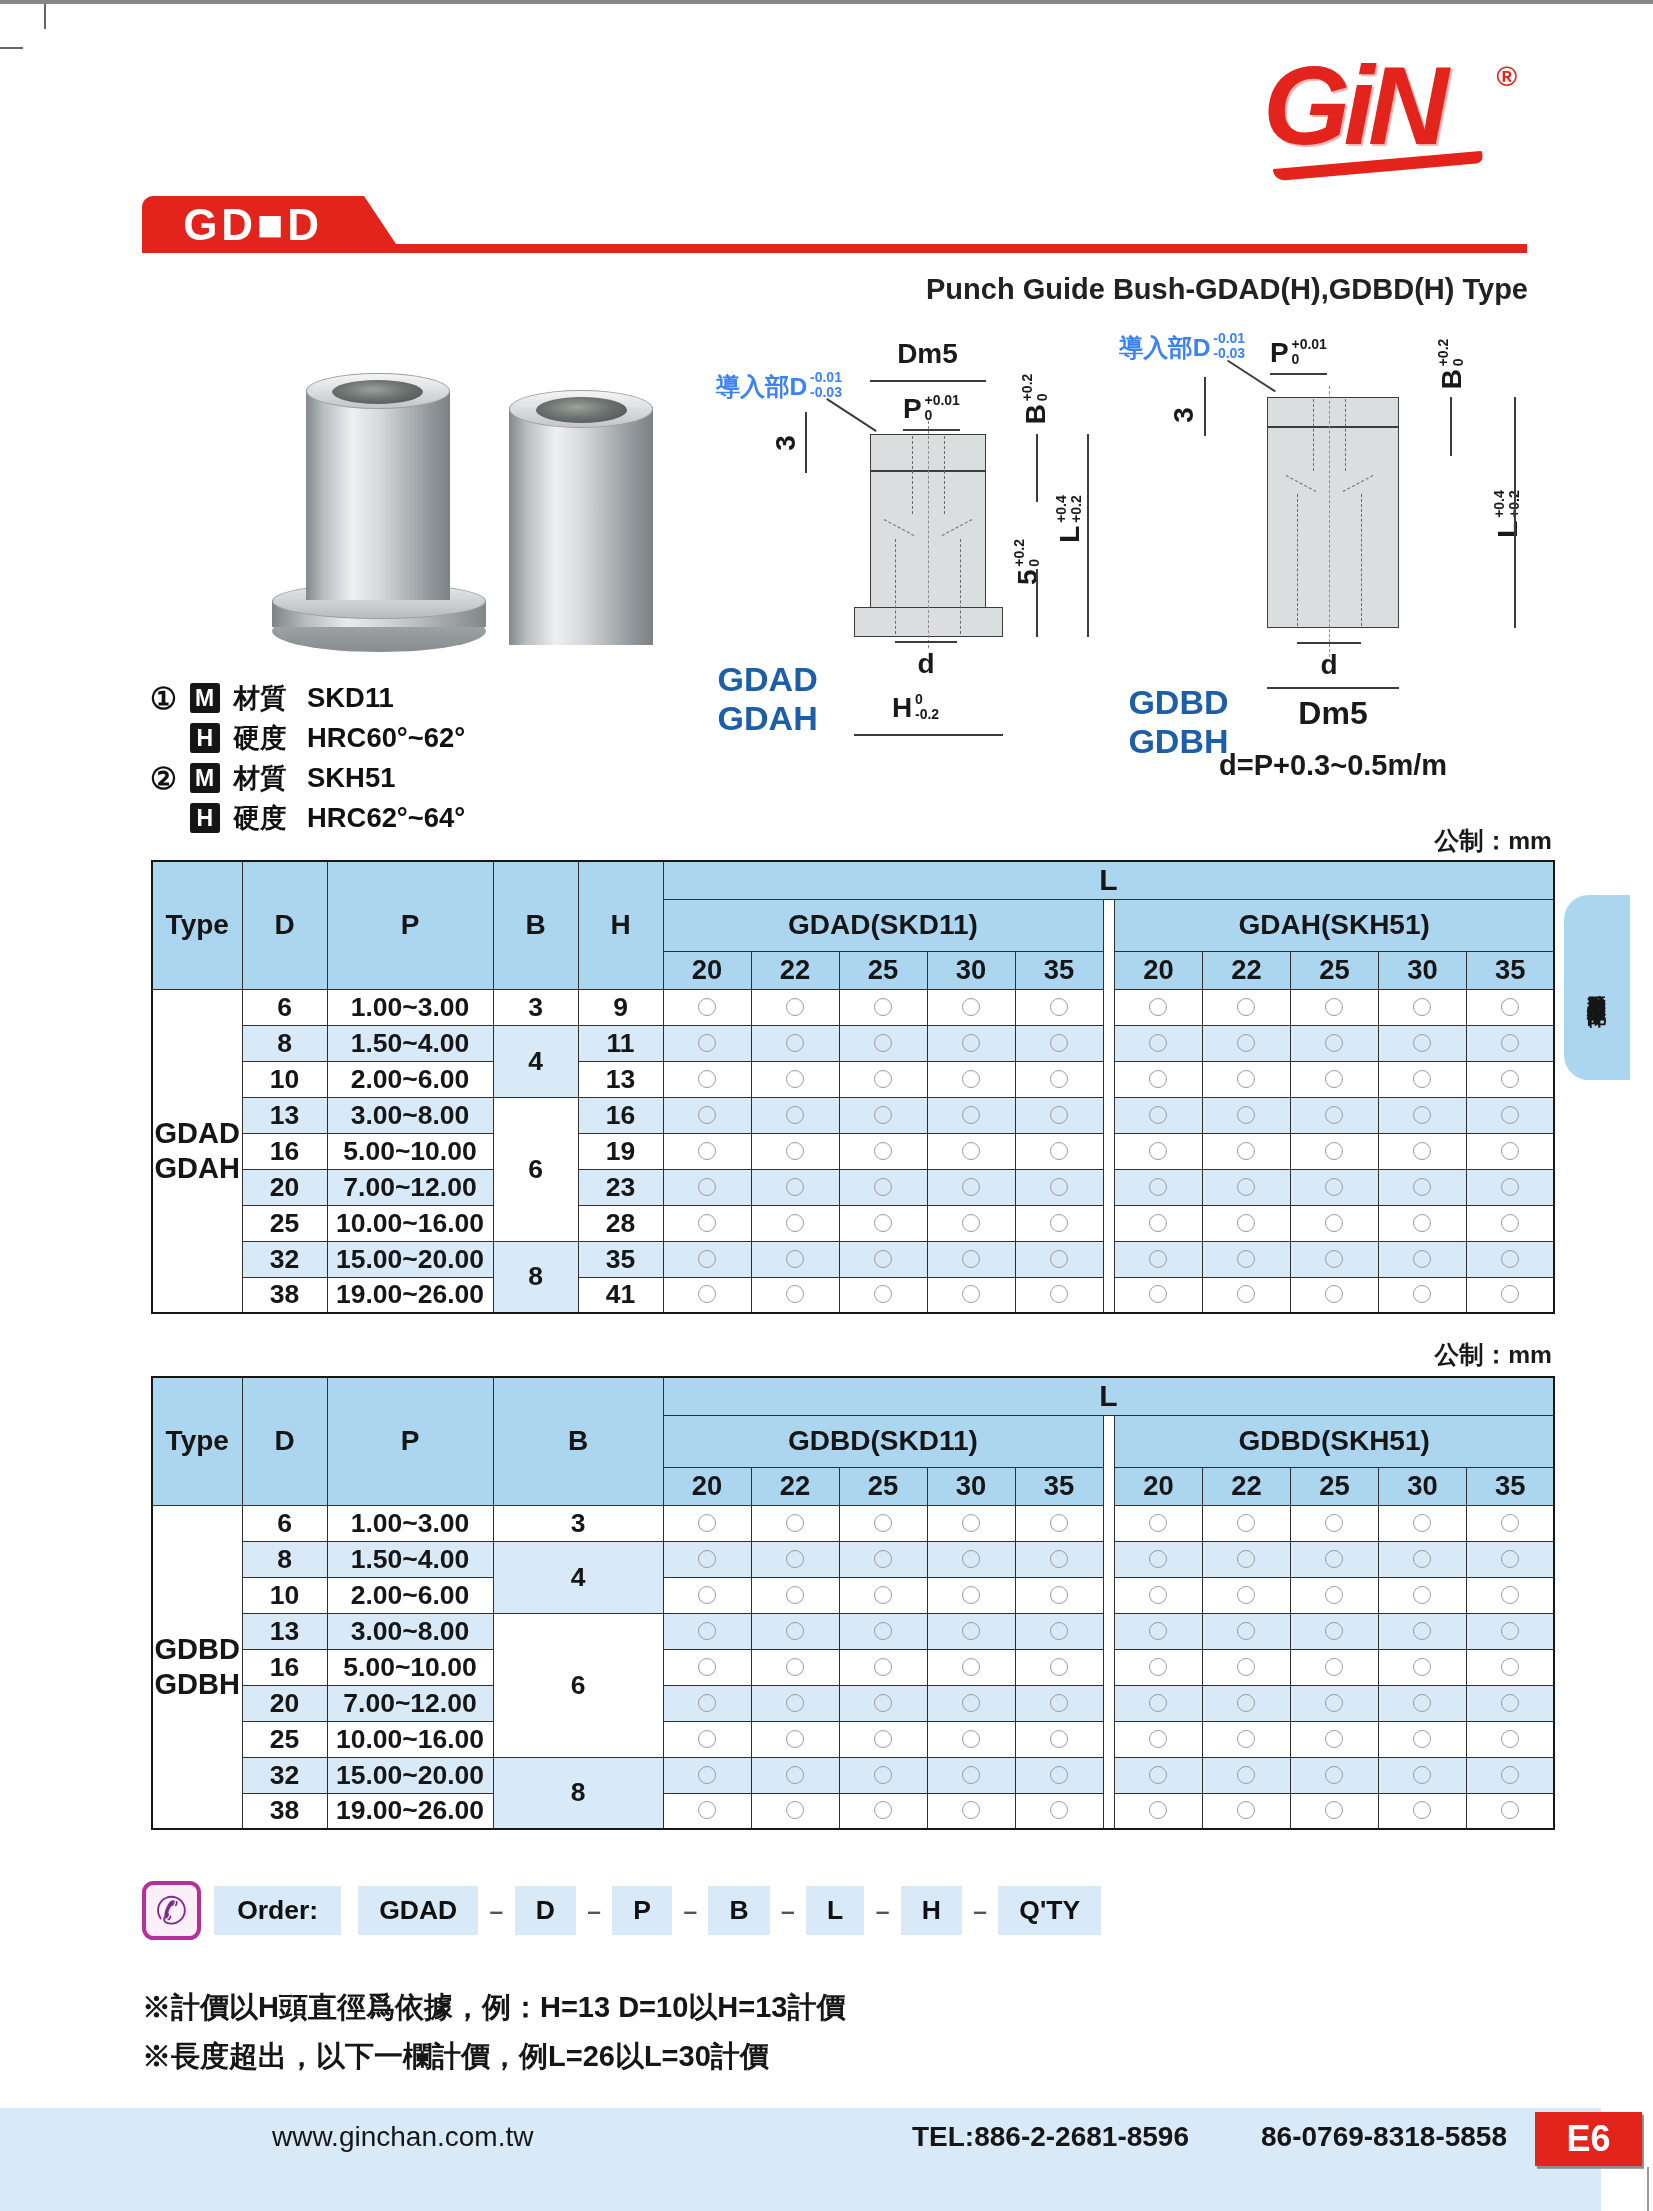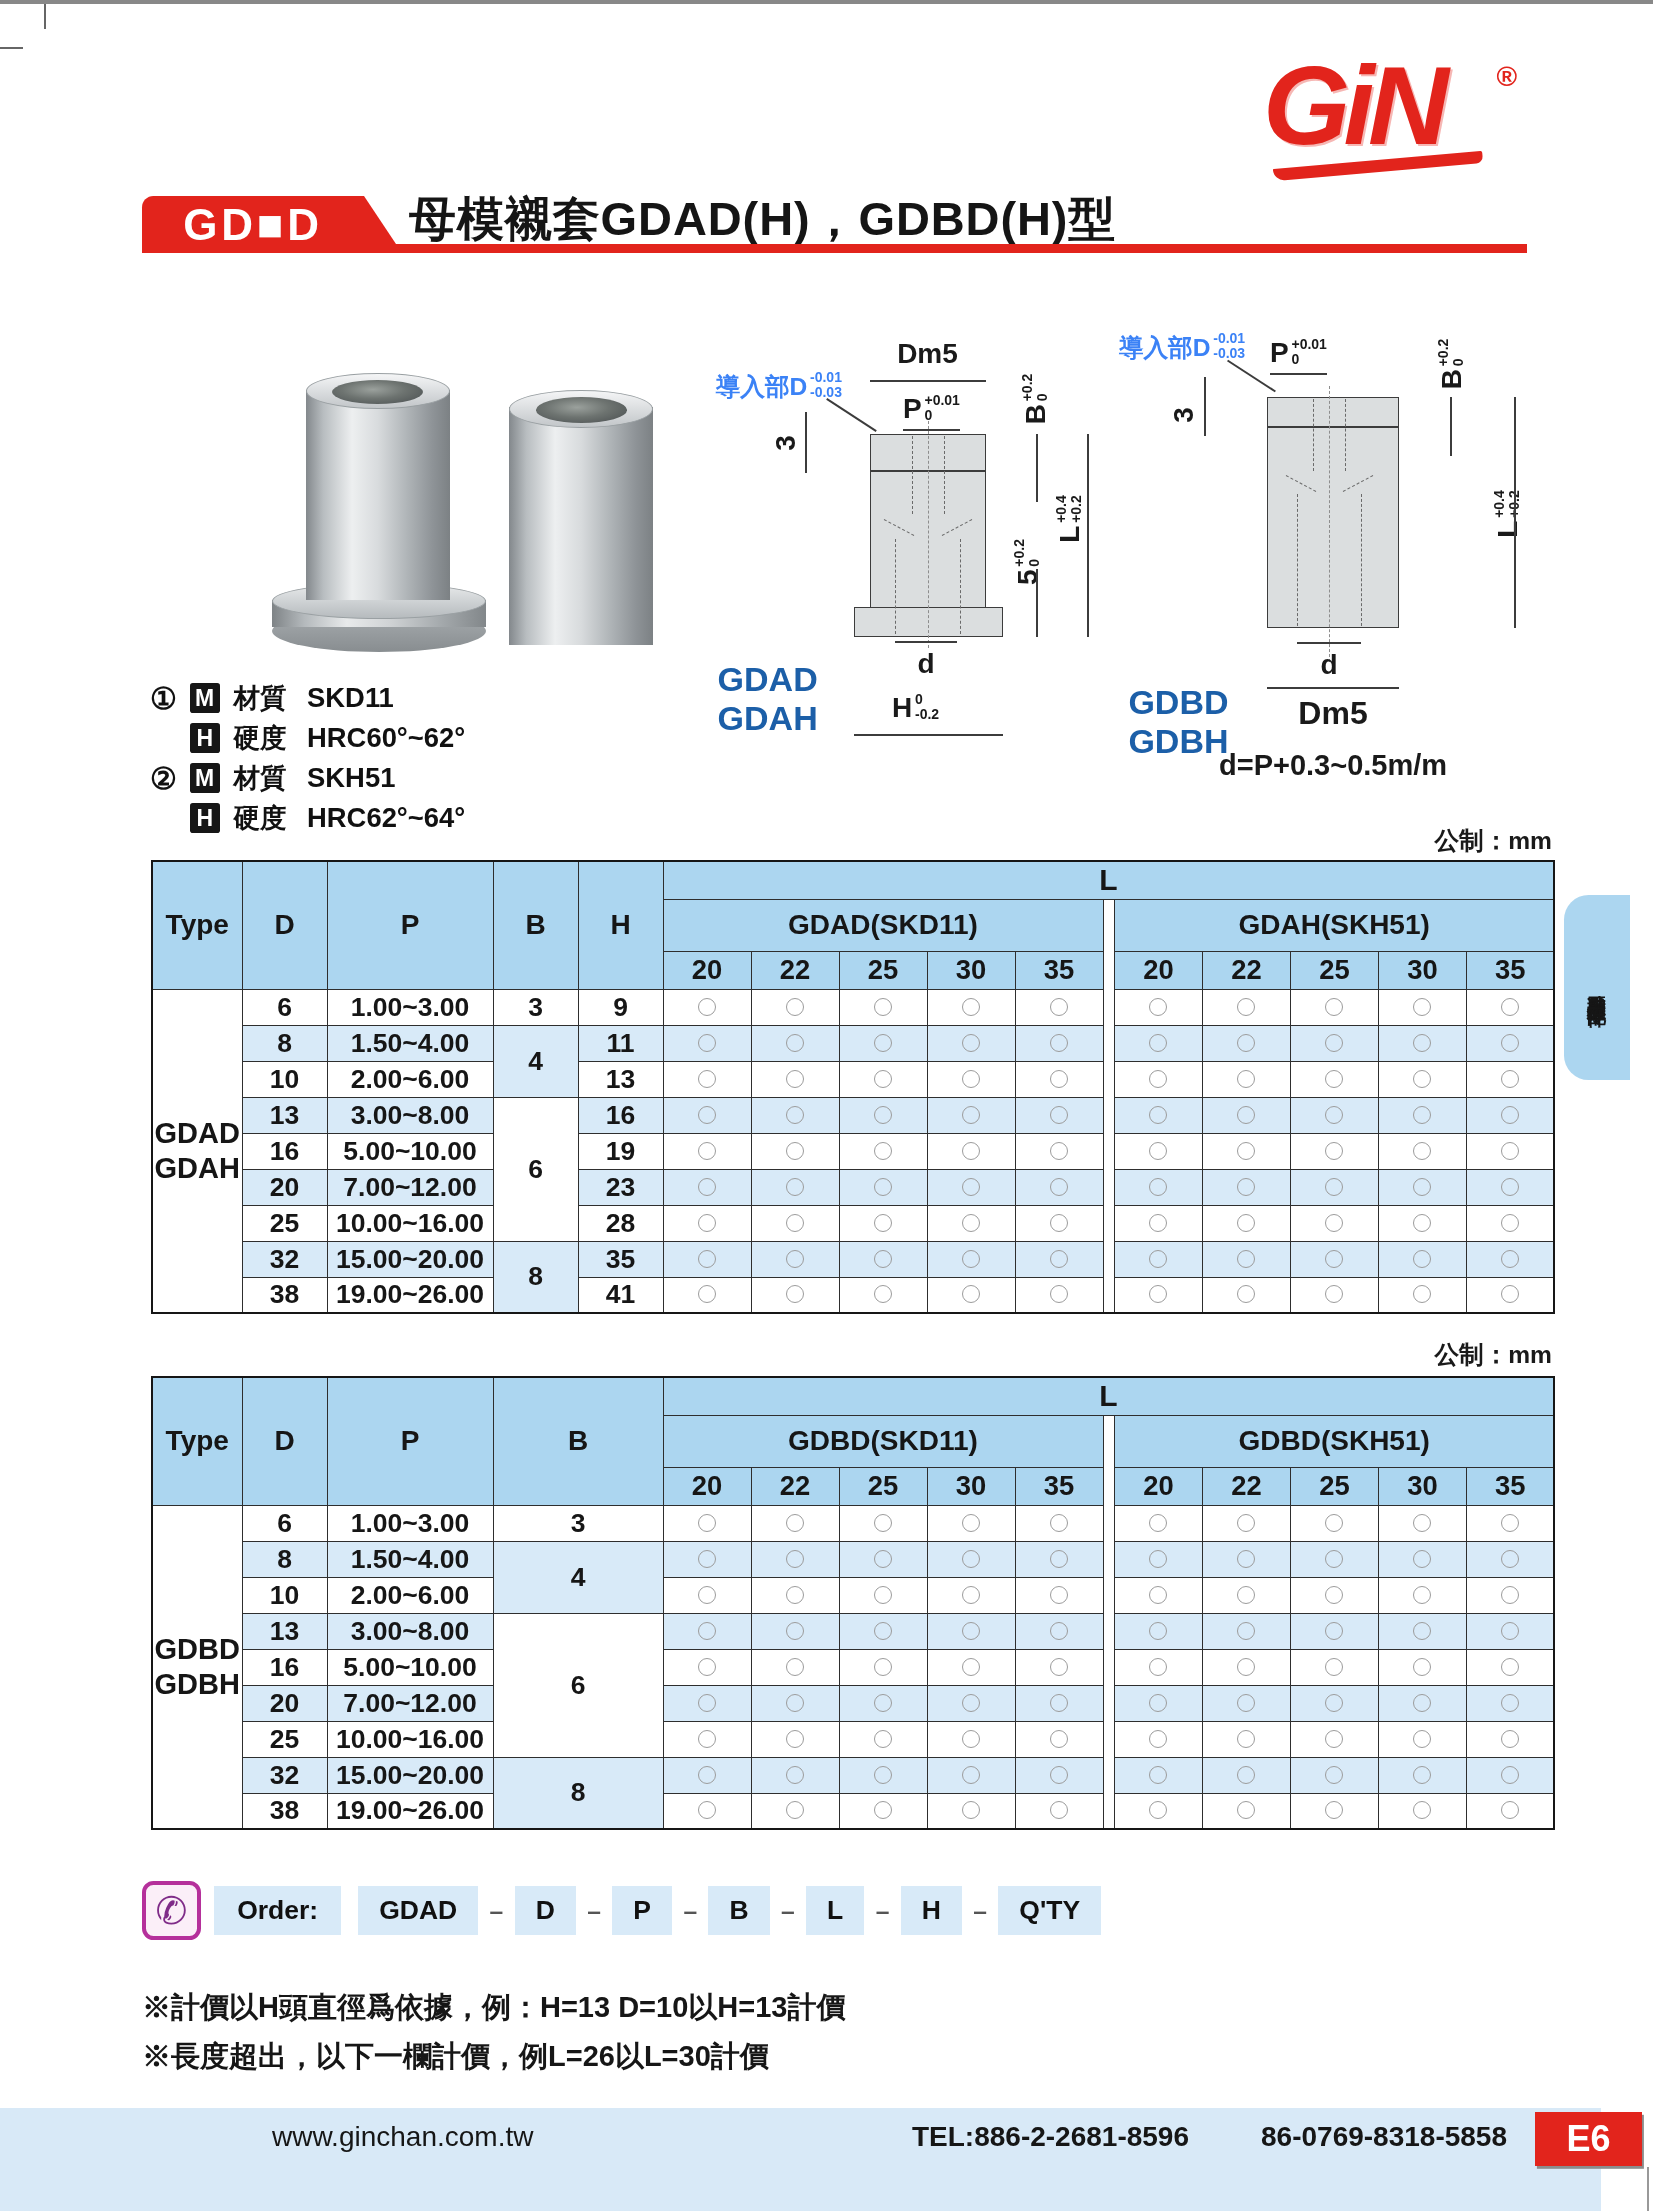--- a/index.html
+++ b/index.html
@@ -107,21 +107,21 @@
     <div class="logo-text">GiN</div>
     <div class="logo-reg">®</div>
     <div class="logo-swoosh"></div>
   </div>
 
   <div class="red-line"></div>
   <div class="red-tab">
     <span class="red-tab-code">GD■D</span>
   </div>
   <div class="red-tab-slant"></div>
-  <div class="page-title">母模襯套GDAD(H)，GDBD(H)型</div>
+  <div class="page-subtitle">Punch Guide Bush-GDAD(H),GDBD(H) Type</div>
 
   <div class="photos">
 
     <div class="flange-bottom" style="left:1.9px;top:248px;width:214px;height:42px;"></div>
     <div class="flange-rect" style="left:1.9px;top:238px;width:214px;height:26.5px;"></div>
     <div class="flange-ellipse" style="left:1.9px;top:221px;width:214px;height:36px;"></div>
     <div class="cyl" style="left:36px;top:28px;width:144px;height:210px;"></div>
     <div class="cyl-top" style="left:36px;top:11.4px;width:144px;height:36px;"></div>
     <div class="cyl-hole" style="left:62px;top:18px;width:91px;height:24px;"></div>
 

